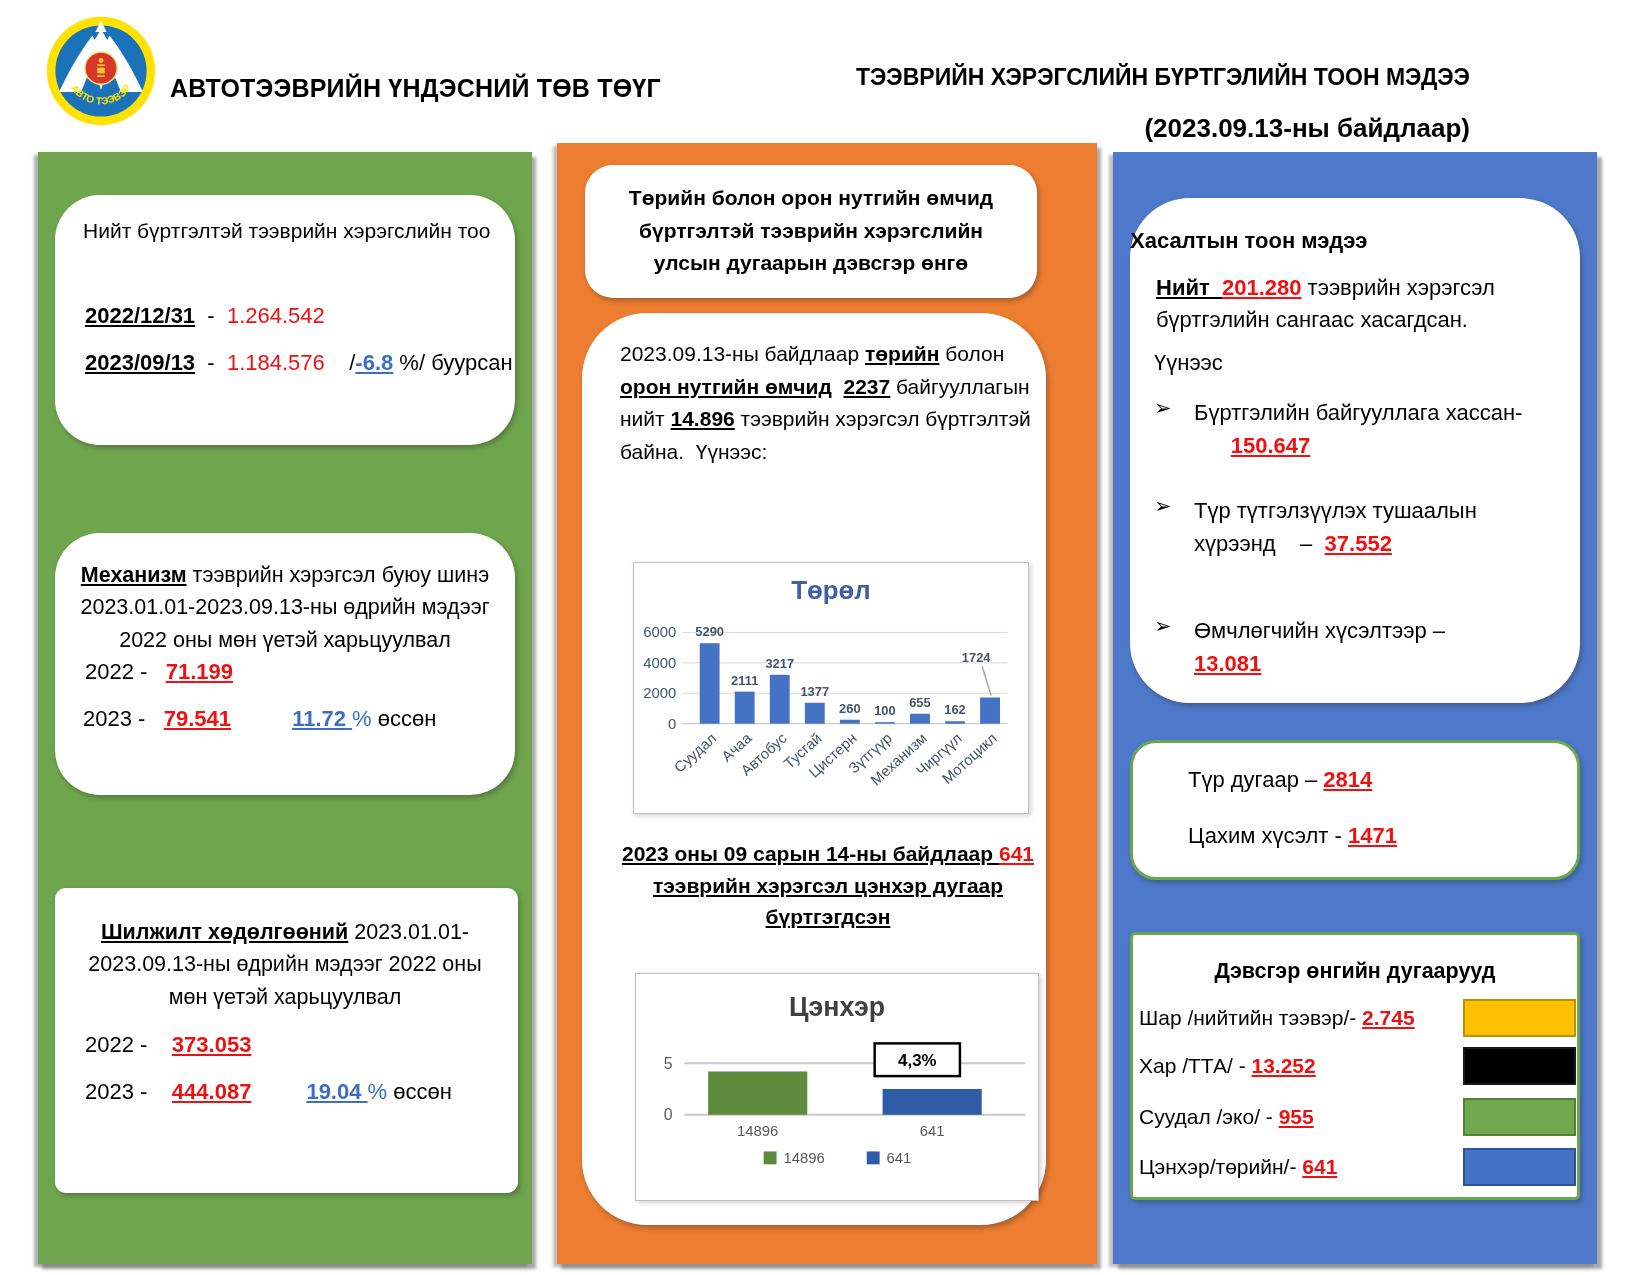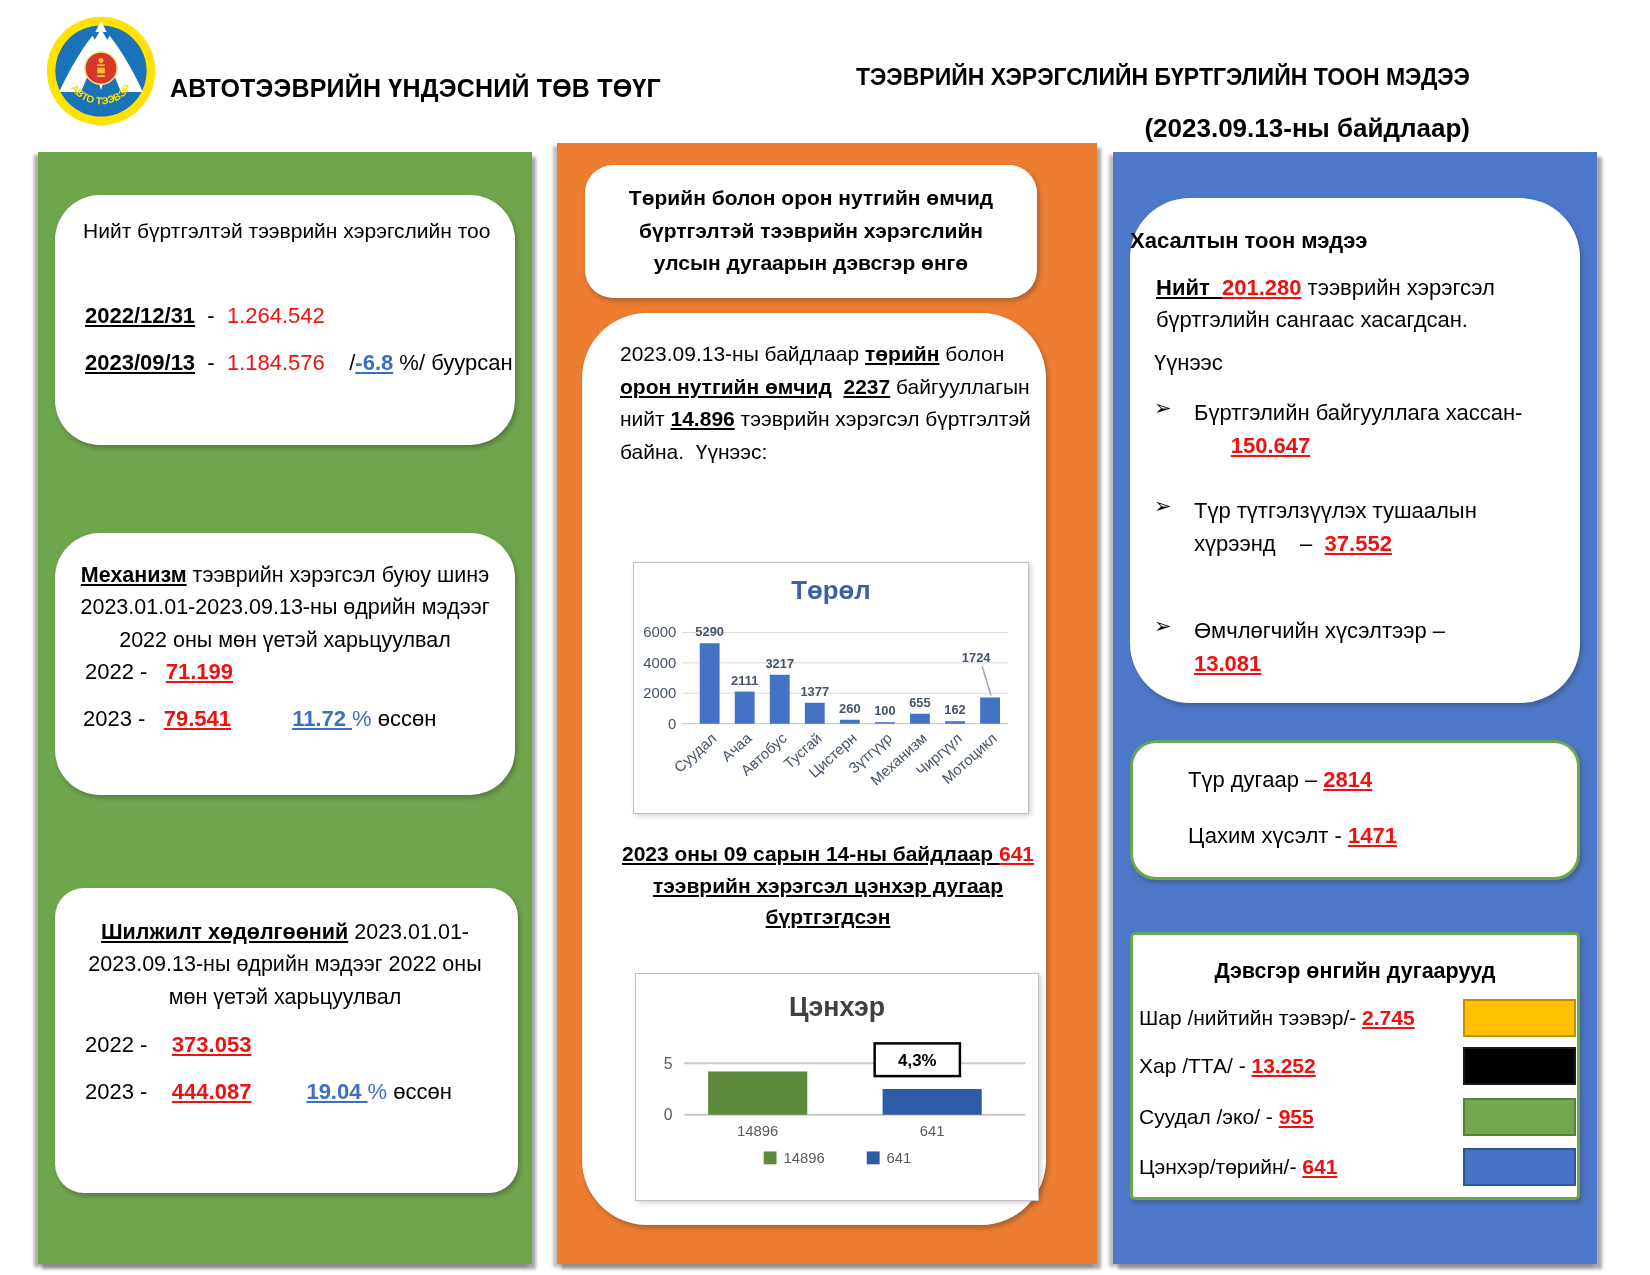--- a/index.html
+++ b/index.html
@@ -26,21 +26,21 @@
   .col-orange{left:557px;top:143px;height:1121px;width:540px;background:#ED7D31;
              box-shadow:-4px 3px 3px rgba(110,110,110,.45),4px 5px 3px rgba(110,110,110,.6);}
   .col-blue{left:1113px;width:484px;background:#4E79CB;
              box-shadow:-4px 3px 3px rgba(110,110,110,.45),5px 5px 3px rgba(110,110,110,.6);}
 
   .card{position:absolute;background:#fff;box-shadow:2px 3px 5px rgba(40,40,40,.35);}
 
   
   .g1{left:17px;top:43px;width:460px;height:250px;border-radius:45px;}
   .g2{left:17px;top:381px;width:460px;height:262px;border-radius:45px;}
-  .g3{left:17px;top:736px;width:463px;height:305px;border-radius:29px;}
+  .g3{left:17px;top:736px;width:463px;height:305px;border-radius:11px;}
   .g-title{left:28px;top:24px;width:420px;font-size:21px;}
   .g-title-c{left:20px;width:420px;text-align:center;font-size:21.5px;line-height:1.5;}
   .g-row{font-size:22px;white-space:nowrap;}
 
   
   .o-top{left:28px;top:22px;width:452px;height:133px;border-radius:28px;}
   .o-top-txt{left:22px;top:17px;width:408px;text-align:center;font-weight:bold;font-size:21px;line-height:1.55;}
   .o-big{left:25px;top:170px;width:464px;height:912px;border-radius:65px;}
   .o-par{left:38px;top:25px;width:424px;font-size:21px;line-height:1.55;}
   .o-statement{left:20px;top:525px;width:452px;text-align:center;font-size:21px;font-weight:bold;

